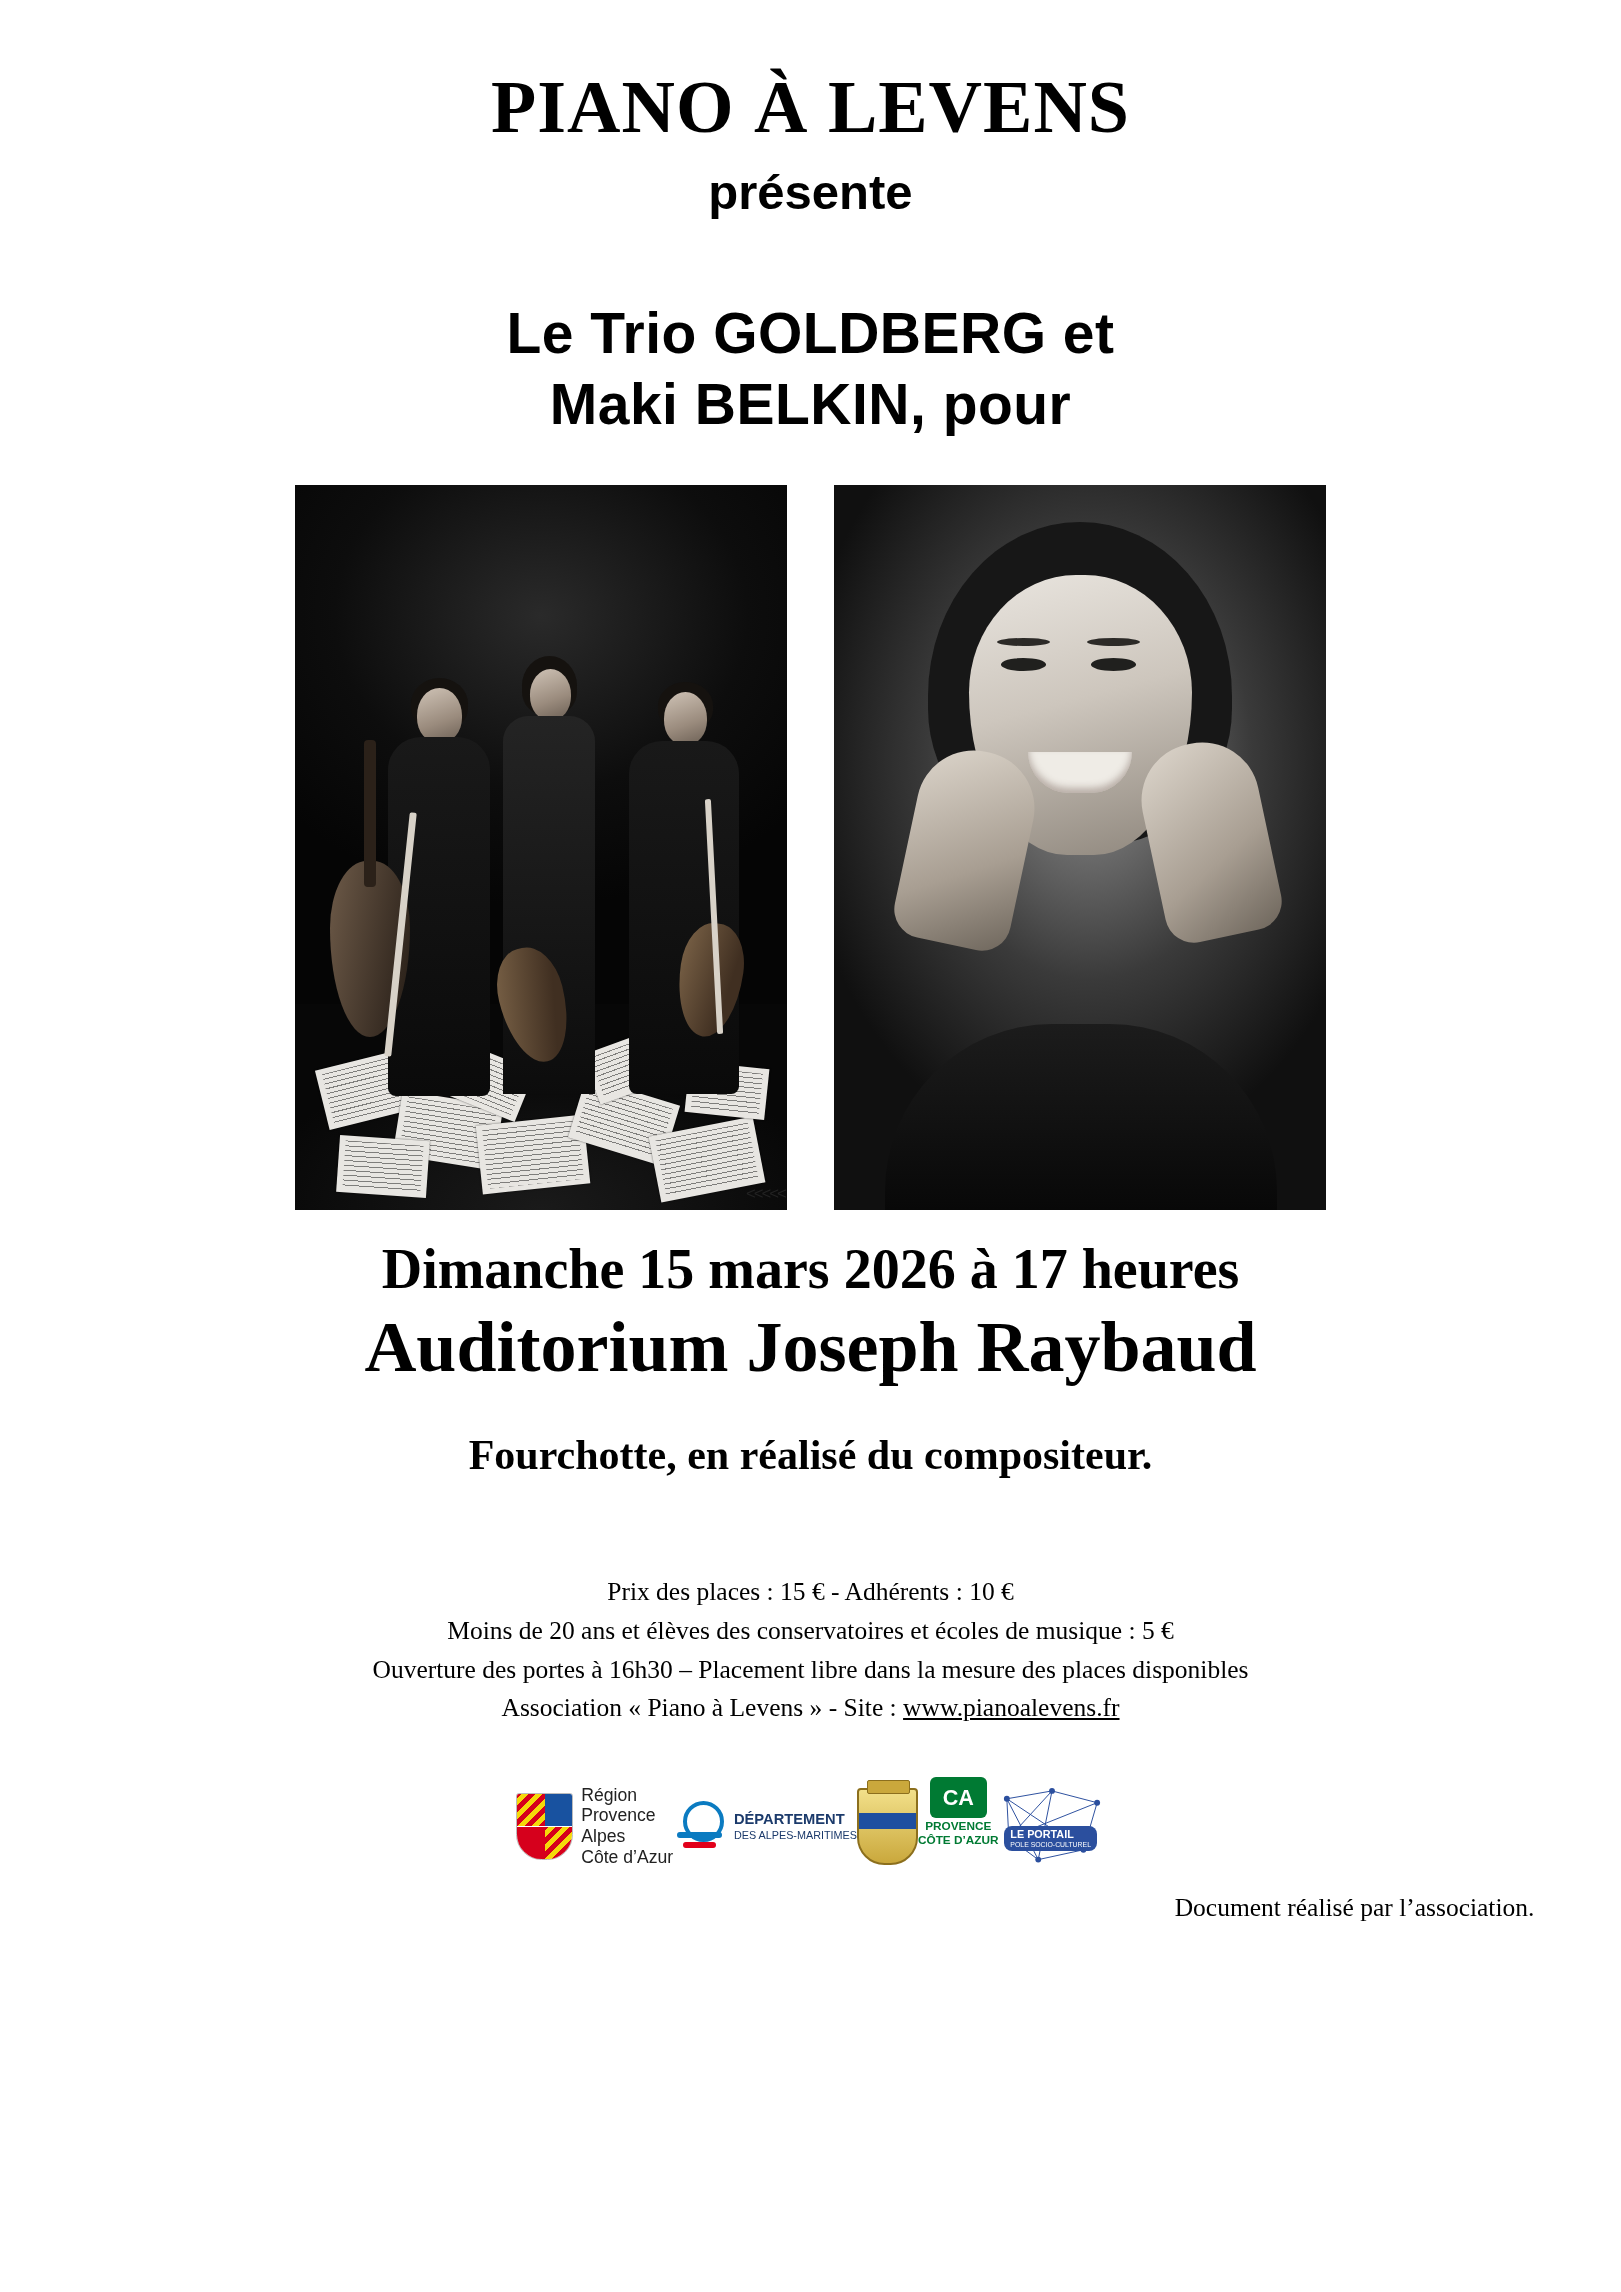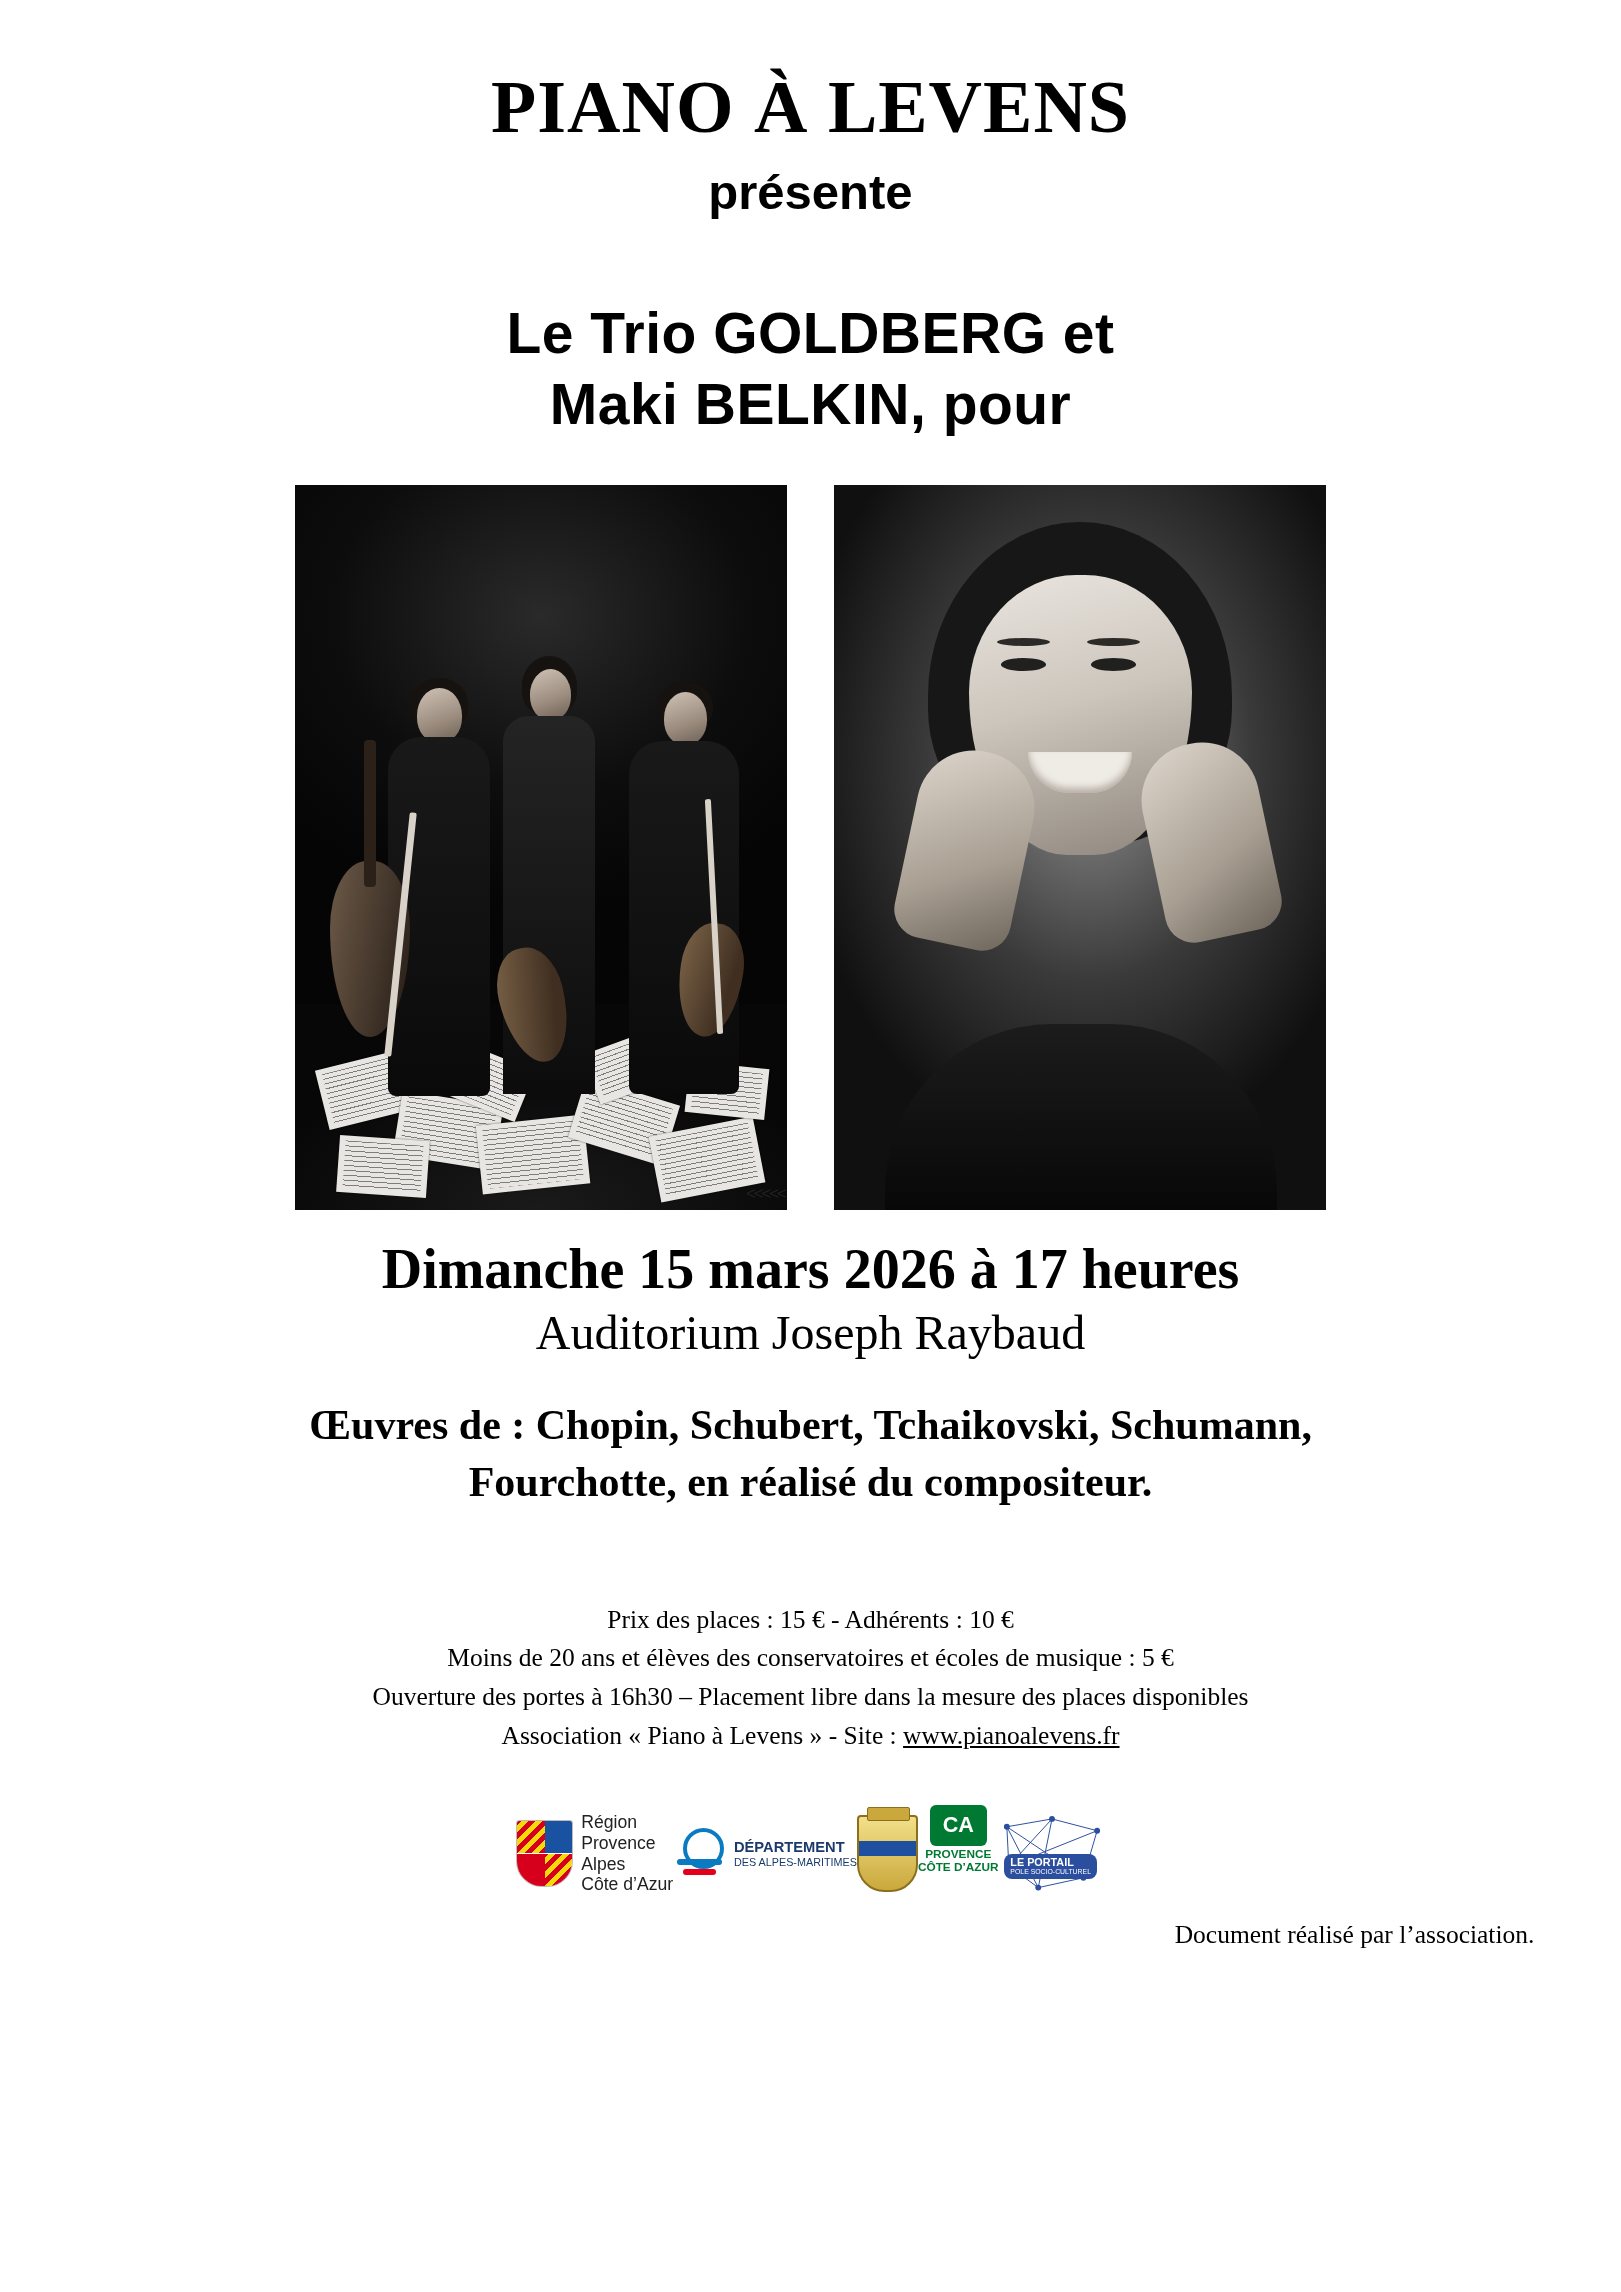--- a/index.html
+++ b/index.html
@@ -221,22 +221,22 @@
   .date-line {
     font-family: "Liberation Serif", serif;
     font-weight: bold;
     font-size: 56px;
     text-align: right;
     margin-top: 25px;
     line-height: 1.22;
   }
   .venue-line {
     font-family: "Liberation Serif", serif;
-    font-weight: normal;
-    font-size: 48px;
+    font-weight: bold;
+    font-size: 72px;
     text-align: right;
     line-height: 1.22;
   }
   .works {
     font-family: "Liberation Serif", serif;
     font-weight: bold;
     font-size: 42px;
     text-align: center;
     margin-top: 35px;
     line-height: 1.35;
@@ -427,21 +427,20 @@
       <div class="p-hand left"></div>
       <div class="p-hand right"></div>
     </div>
 
   </div>
 
   <div class="date-line">Dimanche 15 mars 2026 à 17 heures</div>
   <div class="venue-line">Auditorium Joseph Raybaud</div>
 
   <div class="works">
-    <div>Œuvres de : Chopin, Schubert, Tchaikovski, Schumann,</div>
     <div>Fourchotte, en réalisé du compositeur.</div>
   </div>
 
   <div class="info-block">
     <div>Prix des places : 15 € - Adhérents : 10 €</div>
     <div>Moins de 20 ans et élèves des conservatoires et écoles de musique : 5 €</div>
     <div>Ouverture des portes à 16h30 – Placement libre dans la mesure des places disponibles</div>
     <div>
       <span>Association « Piano à Levens » - Site : </span><span class="link">www.pianoalevens.fr</span>
     </div>

